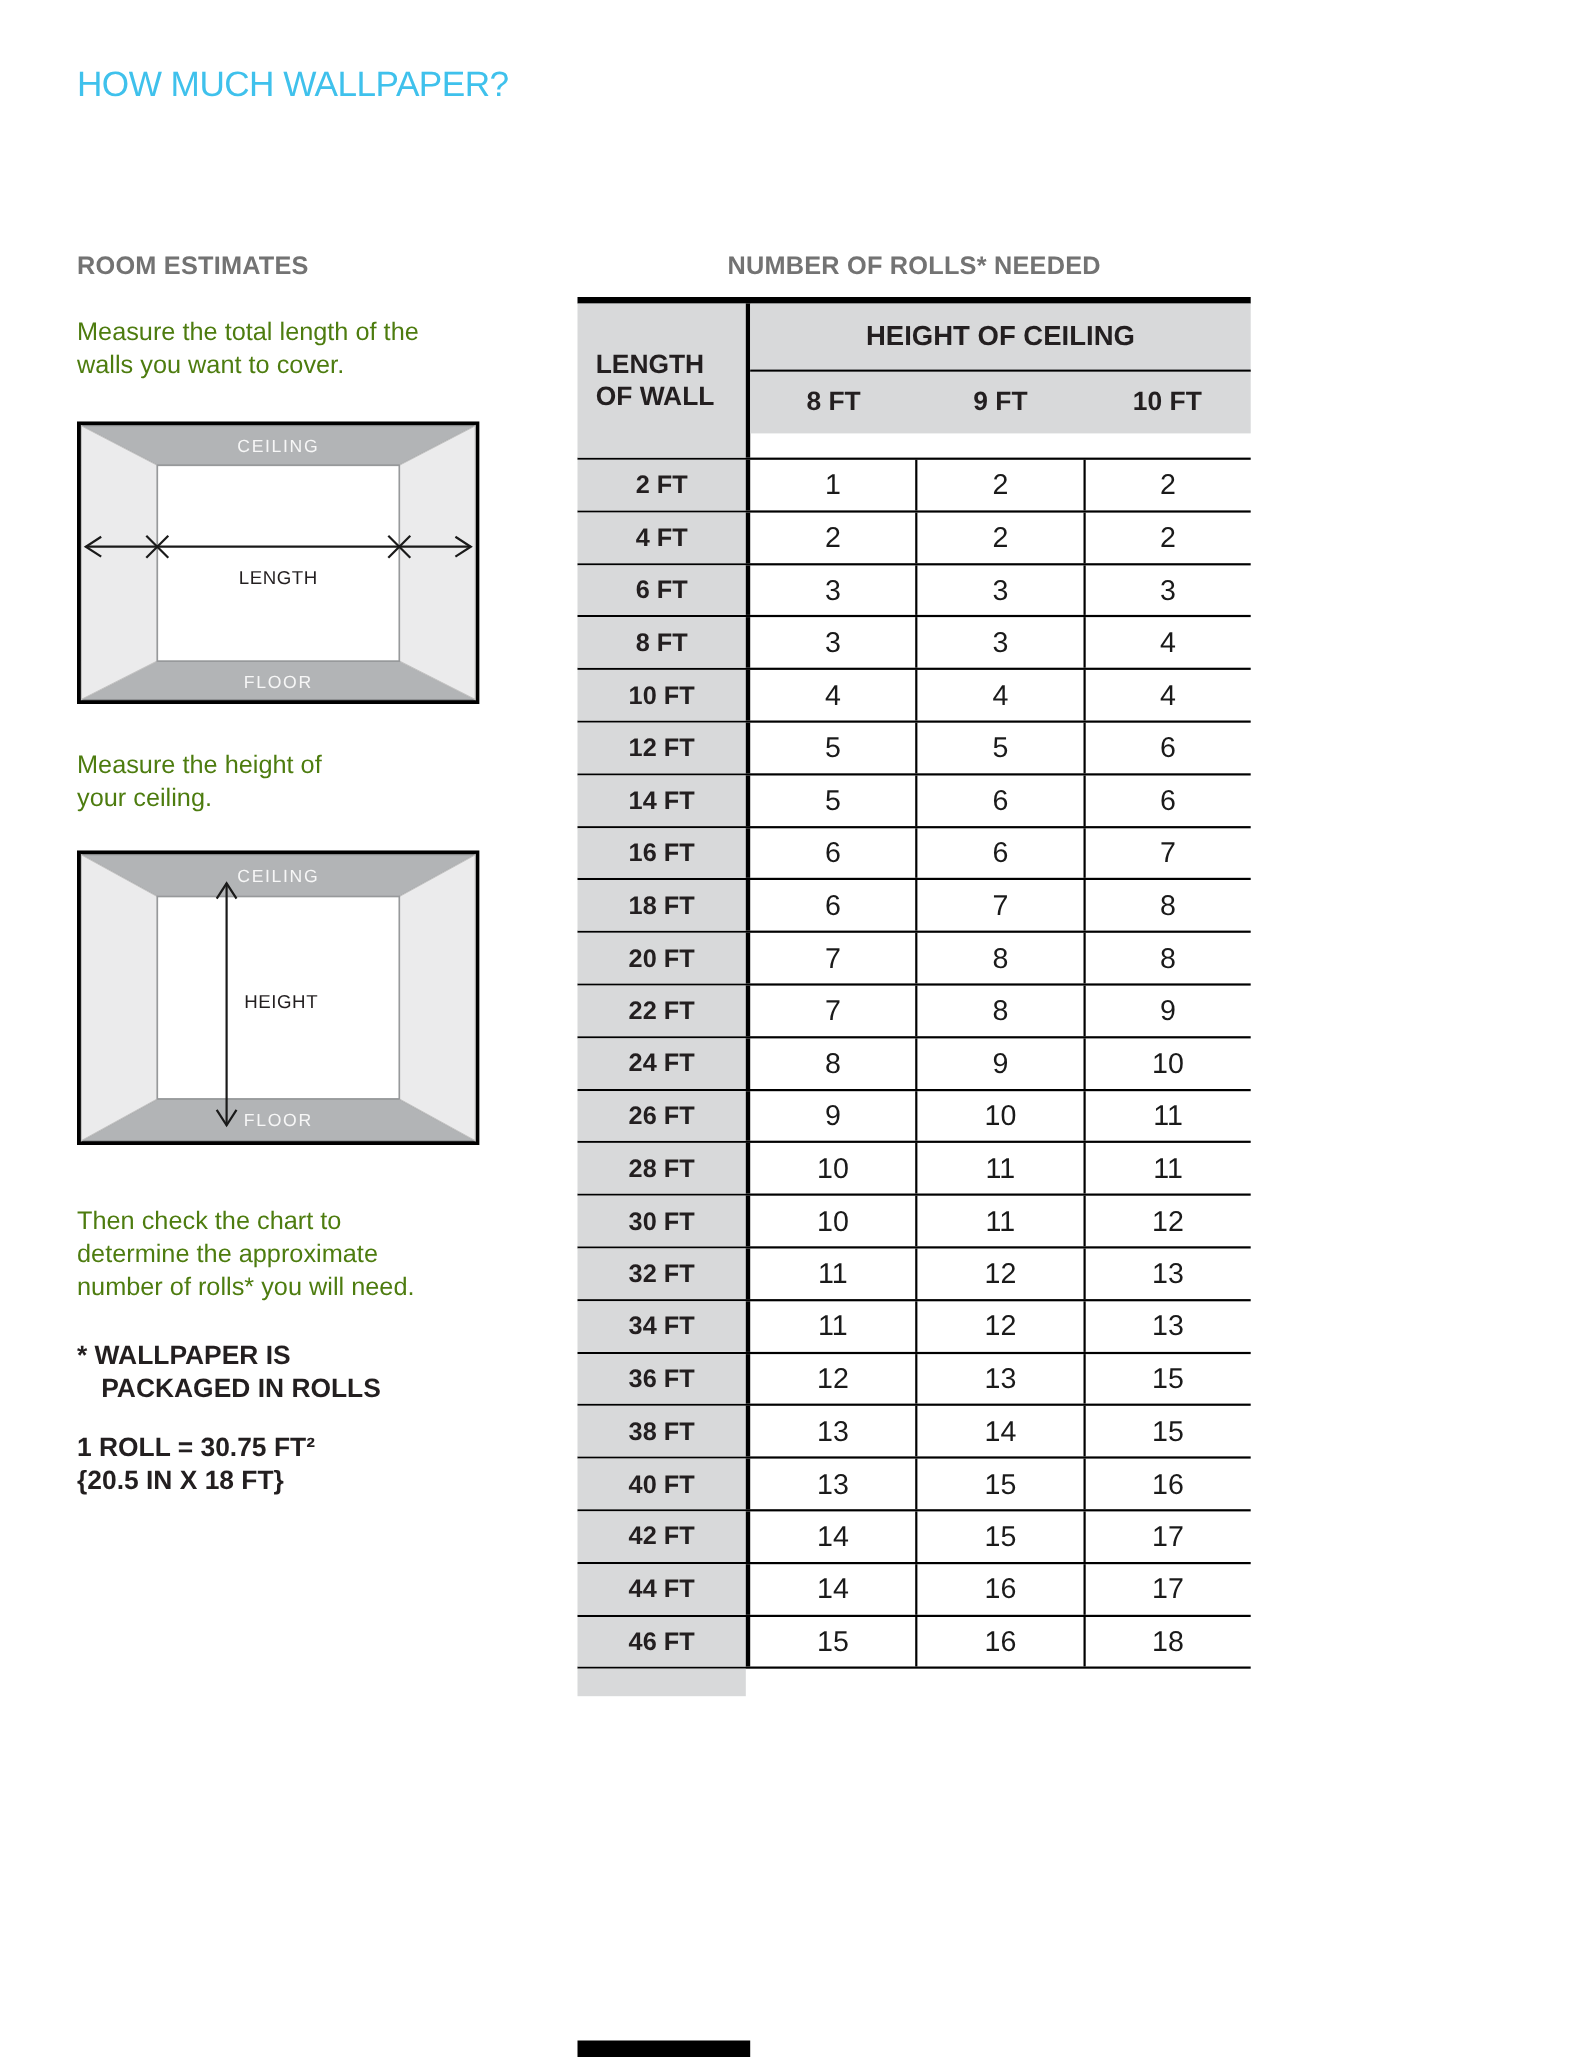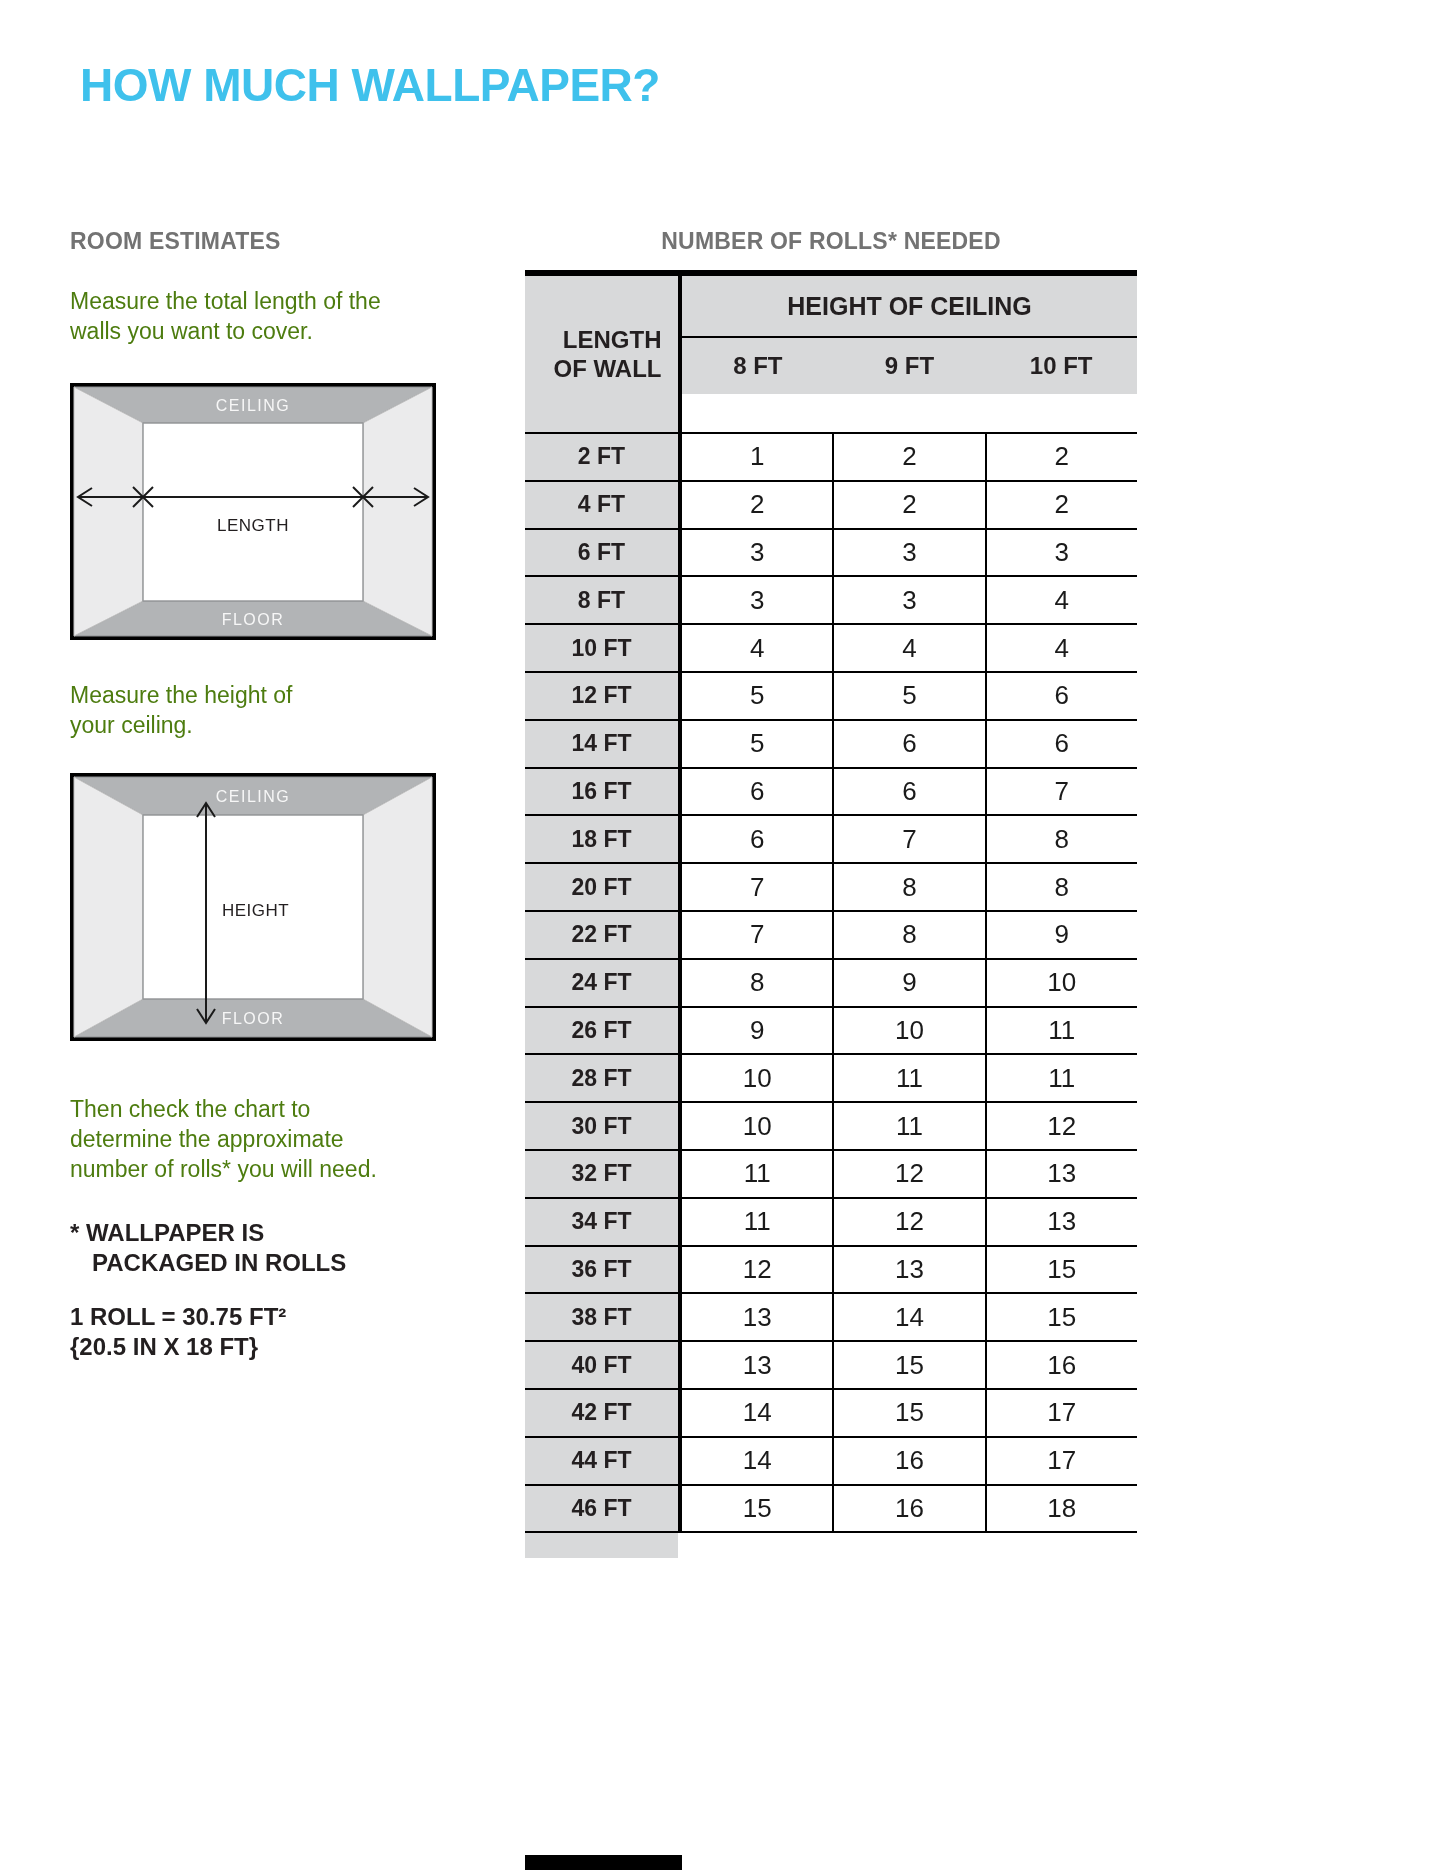--- a/index.html
+++ b/index.html
@@ -1,19 +1,19 @@
 <!DOCTYPE html>
 <html><head>
 <meta charset="utf-8">
 <style>
   * { margin:0; padding:0; box-sizing:border-box; }
   body { background:#ffffff; font-family:"Liberation Sans", sans-serif; color:#231f20; }
   .page { position:relative; width:1445px; height:1870px; background:#ffffff; overflow:hidden; }
 
-  .title { position:absolute; left:80px; top:58px; font-size:46px; font-weight:700;
+  .title { position:absolute; left:70px; top:58px; font-size:32px; font-weight:400;
            letter-spacing:-0.5px; color:#3fc1ec; }
 
   .sec { position:absolute; font-size:23px; font-weight:bold; color:#737373; letter-spacing:0.2px; }
   .sec-room { left:70px; top:228px; }
   .sec-rolls { left:525px; top:228px; width:612px; text-align:center; }
 
   .para { position:absolute; left:70px; font-size:23px; line-height:30px; color:#4d7c0f; }
   .p1 { top:286px; width:320px; }
   .p2 { top:680px; width:250px; }
   .p3 { top:1094px; width:345px; }
@@ -28,22 +28,22 @@
   .d1 { top:383px; }
   .d2 { top:773px; }
   svg text { font-family:"Liberation Sans", sans-serif; }
   .band-label { fill:#f7f7f7; font-size:16px; letter-spacing:1.5px; }
   .measure-label { fill:#231f20; font-size:17px; letter-spacing:0.5px; }
 
   
   .rolls-table { position:absolute; left:525px; top:270px; width:612px; }
   .t-top { height:6px; background:#000; }
   .t-hdr { display:flex; border-bottom:2px solid #000; }
-  .hdr-col1 { width:153px; height:156px; background:#d8d9da; display:flex; align-items:center;
-              justify-content:center; text-align:right; }
+  .hdr-col1 { width:153px; height:140px; background:#d8d9da; display:flex; align-items:center;
+              justify-content:center; text-align:left; }
   .hdr-col1 span { display:block; width:120px; font-size:24px; font-weight:bold; line-height:29px; }
   .hdr-right { width:459px; border-left:4px solid #000; }
   .hdr-ceiling { height:62px; background:#d8d9da; border-bottom:2px solid #000; display:flex;
                  align-items:center; justify-content:center; font-size:25px; font-weight:bold;text-align:right; }
   .hdr-sub { display:flex; height:56px; background:#d8d9da; }
   .hdr-sub-cell { flex:1; display:flex; align-items:center; justify-content:center;
                   font-size:24px; font-weight:bold; }
 
   .t-row { display:flex; height:47.8px; border-bottom:2px solid #000; }
   .row-hd { width:153px; background:#d8d9da; display:flex; align-items:center; justify-content:center;

